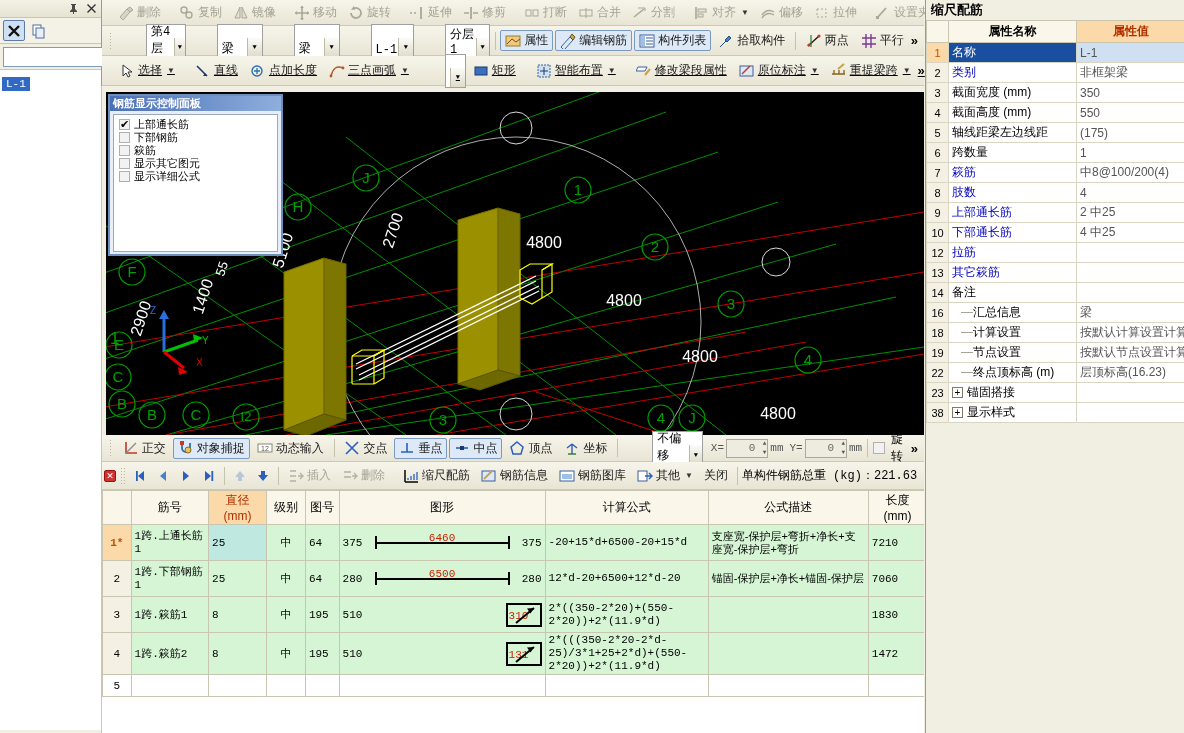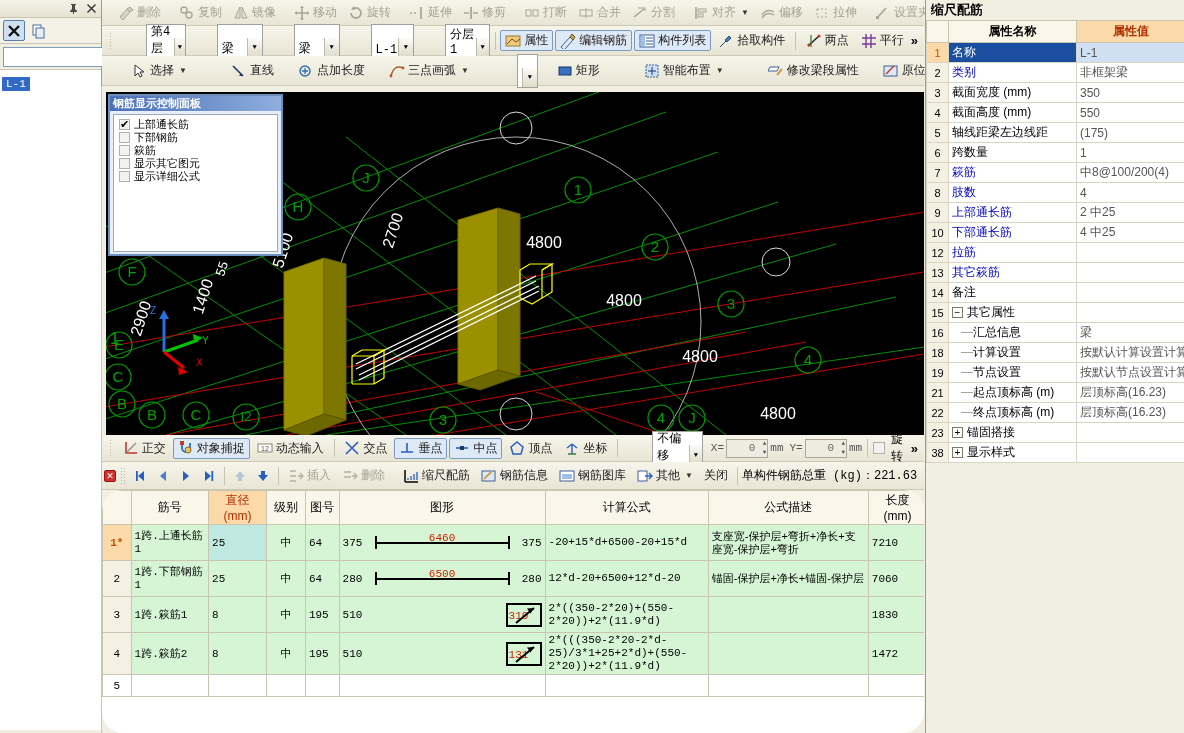--- a/index.html
+++ b/index.html
@@ -51,22 +51,22 @@
     display:flex; align-items:center; gap:1px; padding-left:4px;
     background: linear-gradient(#f7f5ea,#e8e5d5); border-bottom:1px solid #ccc9b6;
   }
   #tb-row2 {
     position:absolute; left:102px; top:26px; width:822px; height:30px;
     display:flex; align-items:center; gap:2px; padding-left:4px;
     background: linear-gradient(#f7f5ea,#e8e5d5); border-bottom:1px solid #ccc9b6;
   }
   #tb-row3 {
     position:absolute; left:102px; top:56px; width:822px; height:30px;
-    display:flex; align-items:center; gap:14px; padding-left:4px;
-    background: linear-gradient(#f7f5ea,#e8e5d5); border-bottom:1px solid #ccc9b6;
+    display:flex; align-items:center; gap:2px; padding-left:4px;
+    background: linear-gradient(#f7f5ea,#e8e5d5); border-bottom:1px solid #ccc9b6;text-decoration:underline;
   }
   .grip { width:5px; height:18px; margin:0 3px;
           background-image: radial-gradient(#b9b6a2 40%, transparent 41%);
           background-size: 3px 3px; }
   .tbtn {
     display:flex; align-items:center; gap:3px; height:21px; padding:0 4px;
     font-size:12px; color:#1b1b1b; white-space:nowrap; border:1px solid transparent;
     border-radius:2px;
   }
   .tbtn.dis { color:#a5a393; }
@@ -131,21 +131,21 @@
     display:flex; align-items:center; gap:1px; padding-left:2px;
     background: linear-gradient(#f7f5ea,#e8e5d5); border-bottom:1px solid #ccc9b6;
   }
   .navbtn { width:22px; height:20px; display:flex; align-items:center; justify-content:center;
             color:#2a5fc0; font-size:12px; }
   .navbtn.dis { color:#b2b0a0; }
 
   
   #rtable-wrap {
     position:absolute; left:102px; top:490px; width:822px; height:243px;
-    background:#fff; overflow:hidden;border-radius:21px;
+    background:#fff; overflow:hidden;
   }
   table.rt { border-collapse:collapse; width:825px; table-layout:fixed; }
   table.rt th {
     background:#faf7ea; border:1px solid #c8c5b0; font-weight:normal; font-size:12px;
     height:20px; color:#000;
   }
   table.rt th.hl { color:#b03000; background:#fcd9a8; }
   table.rt td {
     border:1px solid #c8c5b0; font-size:11px; padding:1px 3px; vertical-align:middle;
     background:#d5f5d5; color:#000; font-family:"Liberation Mono","Liberation Sans",monospace;
@@ -1186,27 +1186,20 @@
           <td class="no">13</td>
           <td class="nm blue">其它篍筋</td>
           <td></td>
         </tr>
         <tr>
           <td class="no">14</td>
           <td class="nm">备注</td>
           <td></td>
         </tr>
         <tr>
-          <td class="no">15</td>
-          <td class="nm">
-            <span class="expander">−</span><span>其它属性</span>
-          </td>
-          <td></td>
-        </tr>
-        <tr>
           <td class="no">16</td>
           <td class="nm indent">
             <span class="treeline">—</span><span>汇总信息</span>
           </td>
           <td>梁</td>
         </tr>
         <tr>
           <td class="no">18</td>
           <td class="nm indent">
             <span class="treeline">—</span><span>计算设置</span>
@@ -1214,27 +1207,20 @@
           <td>按默认计算设置计算</td>
         </tr>
         <tr>
           <td class="no">19</td>
           <td class="nm indent">
             <span class="treeline">—</span><span>节点设置</span>
           </td>
           <td>按默认节点设置计算</td>
         </tr>
         <tr>
-          <td class="no">21</td>
-          <td class="nm indent">
-            <span class="treeline">—</span><span>起点顶标高 (m)</span>
-          </td>
-          <td>层顶标高(16.23)</td>
-        </tr>
-        <tr>
           <td class="no">22</td>
           <td class="nm indent">
             <span class="treeline">—</span><span>终点顶标高 (m)</span>
           </td>
           <td>层顶标高(16.23)</td>
         </tr>
         <tr>
           <td class="no">23</td>
           <td class="nm">
             <span class="expander">+</span><span>锚固搭接</span>

